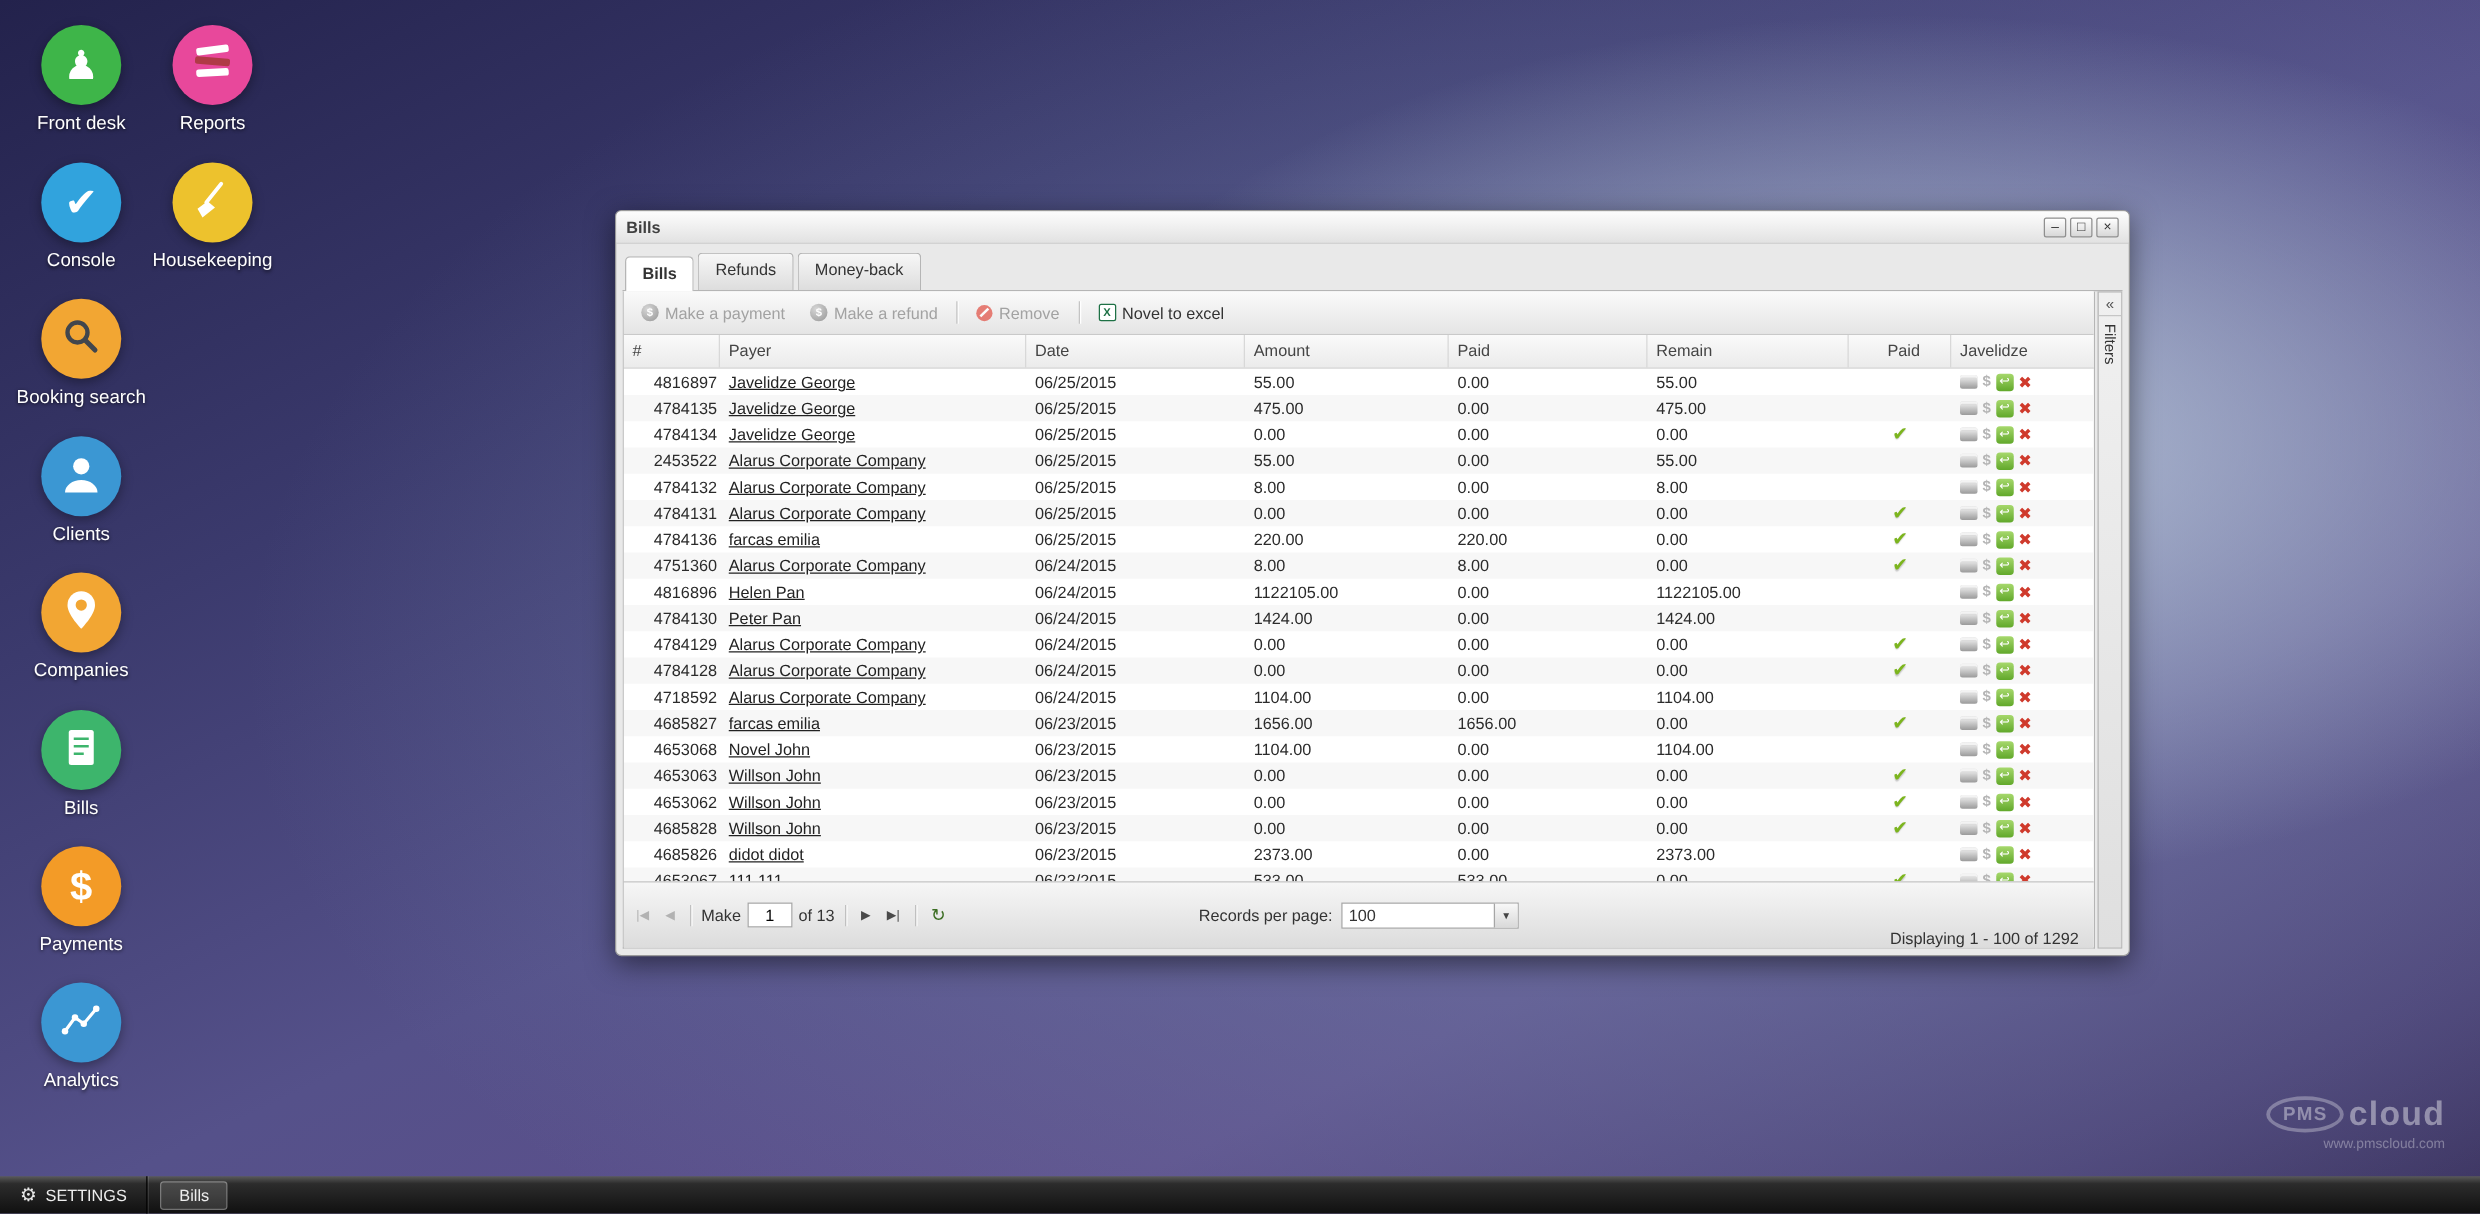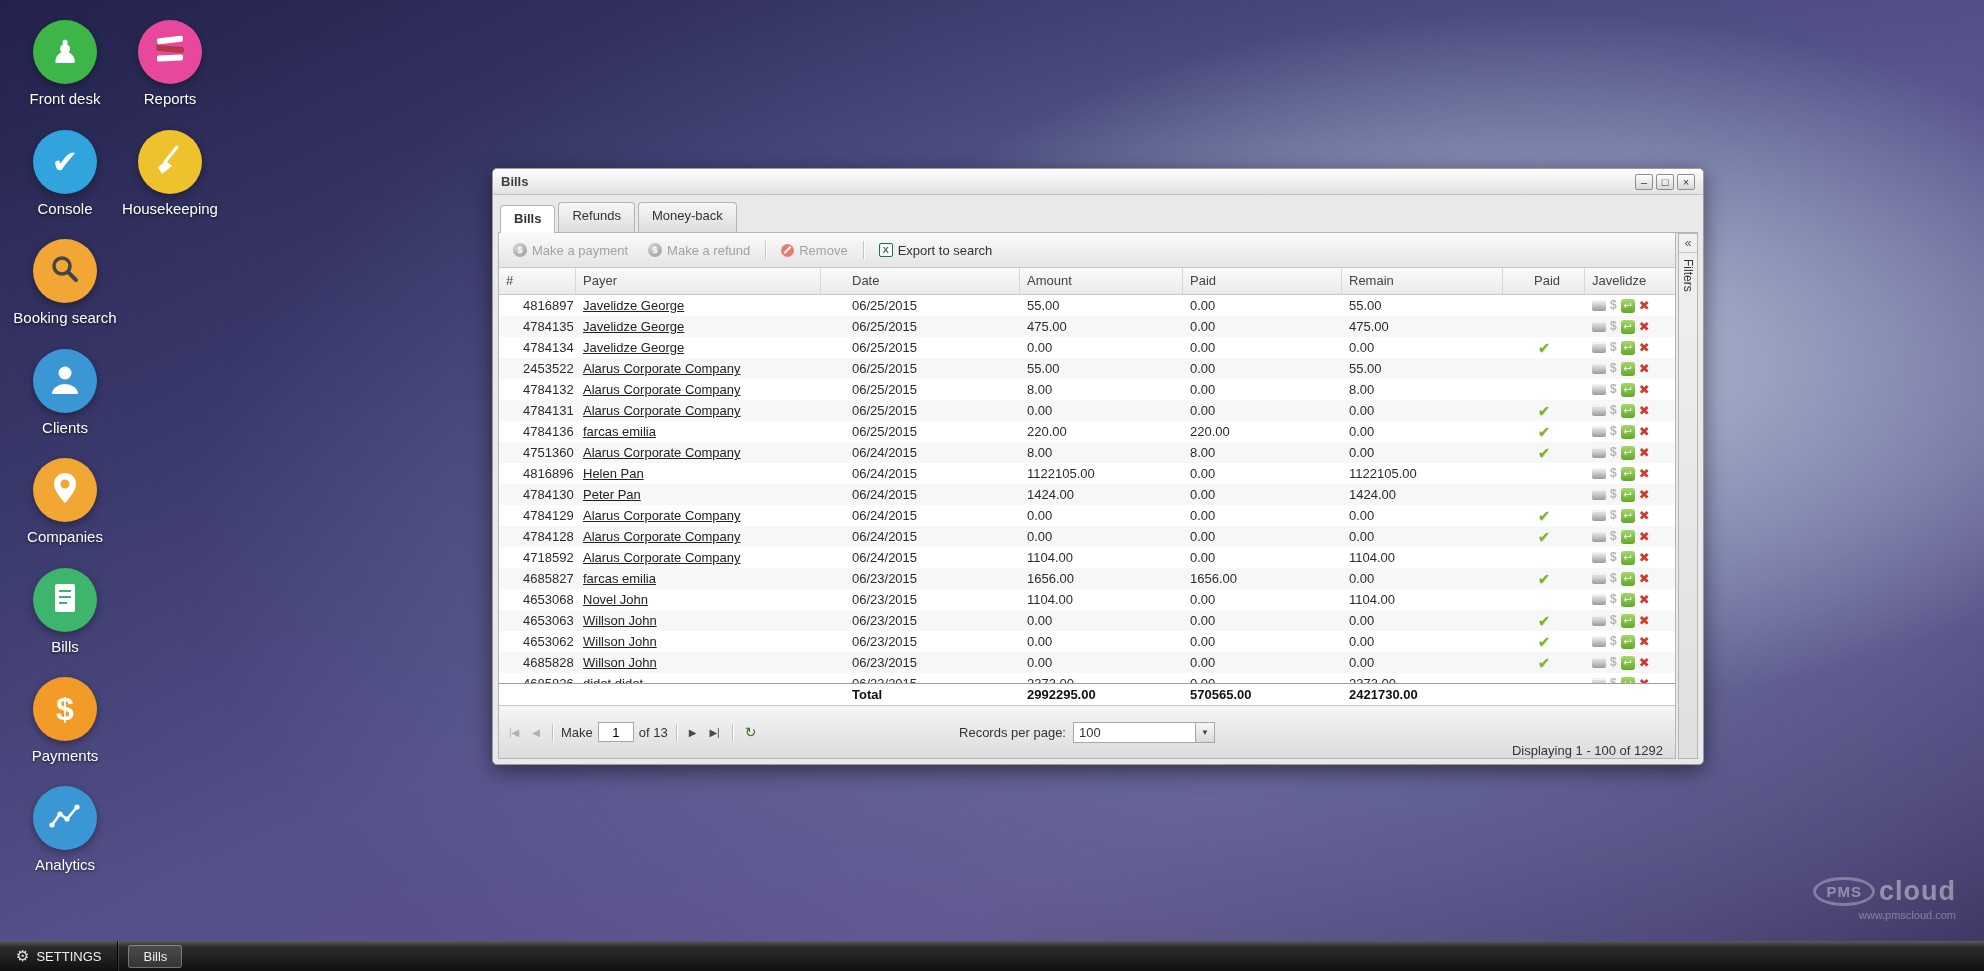--- a/index.html
+++ b/index.html
@@ -54,21 +54,21 @@
     font-size:9px; font-weight:bold; display:inline-flex; align-items:center; justify-content:center; border-radius:2px; }
 
   
   .grid-header { flex:0 0 27px; display:flex; background:linear-gradient(#fafafa,#ebebeb);
     border-bottom:1px solid #c9c9c9; font-size:13px; color:#444; }
   .grid-header .th { line-height:26px; padding-left:7px; border-right:1px solid #d8d8d8; cursor:pointer; }
   .grid-body { flex:1; overflow:hidden; background:#fff; }
   .tr { display:flex; height:21px; line-height:21px; font-size:13px; color:#2b2b2b; }
   .tr.alt { background:#f7f7f7; }
   .td { padding-left:7px; overflow:hidden; white-space:nowrap; }
-  .c-id{width:77px;padding-left:24px;} .c-payer{width:245px;} .c-date{width:175px;margin-left:24px;} .c-amount{width:163px;}
+  .c-id{width:77px;padding-left:24px;} .c-payer{width:245px;} .c-date{width:175px;} .c-amount{width:163px;}
   .c-paid{width:159px;} .c-remain{width:161px;} .c-paidchk{width:82px; text-align:center; padding-left:0;}
   .c-activity{flex:1; display:flex; align-items:center; gap:4px;}
   .payer-link { color:#222; text-decoration:underline; }
   .check { color:#7cb51e; font-weight:bold; font-size:15px; text-shadow:0 1px 1px rgba(0,0,0,.2); }
   .act-print { width:14px; height:11px; border-radius:2px; background:linear-gradient(#dcdcdc 0 30%, #9a9a9a);
     box-shadow:inset 0 2px 0 #f3f3f3; display:inline-block; cursor:pointer; }
   .act-dollar { color:#b5b5b5; font-weight:bold; font-size:12px; cursor:pointer; }
   .act-back { width:14px; height:14px; border-radius:3px; background:linear-gradient(#a6d86c,#61a82a);
     color:#fff; font-size:10px; line-height:14px; text-align:center; display:inline-block; cursor:pointer; }
   .act-del { color:#cf3a2c; font-size:13px; font-weight:bold; cursor:pointer; }
@@ -254,21 +254,21 @@
             <span>Make a refund</span>
           </button>
           <span class="tsep"></span>
           <button class="tbtn disabled">
             <span class="remove-ico"></span>
             <span>Remove</span>
           </button>
           <span class="tsep"></span>
           <button class="tbtn">
             <span class="excel-ico">X</span>
-            <span>Export to search</span>
+            <span>Novel to excel</span>
           </button>
         </div>
 
         <div class="grid-header">
           <div class="th c-id">#</div>
           <div class="th c-payer">Payer</div>
           <div class="th c-date">Date</div>
           <div class="th c-amount">Amount</div>
           <div class="th c-paid">Paid</div>
           <div class="th c-remain">Remain</div>
@@ -591,30 +591,20 @@
     <div class="td c-paidchk"><span class="check">✔</span></div>
     <div class="td c-activity">
       <span class="act-print"></span>
       <span class="act-dollar">$</span>
       <span class="act-back">↩</span>
       <span class="act-del">✖</span>
     </div>
   </div>
 </div>
 
-        <div class="total-row">
-          <div class="td c-id"></div>
-          <div class="td c-payer"></div>
-          <div class="td c-date">Total</div>
-          <div class="td c-amount">2992295.00</div>
-          <div class="td c-paid">570565.00</div>
-          <div class="td c-remain">2421730.00</div>
-          <div class="td c-paidchk"></div>
-          <div class="td c-activity"></div>
-        </div>
 
         <div class="pager">
           <span class="pbtn disabled">|◀</span>
           <span class="pbtn disabled">◀</span>
           <span class="psep"></span>
           <span>Make</span>
           <input class="pinput" value="1" style="">
           <span>of 13</span>
           <span class="psep"></span>
           <span class="pbtn">▶</span>

